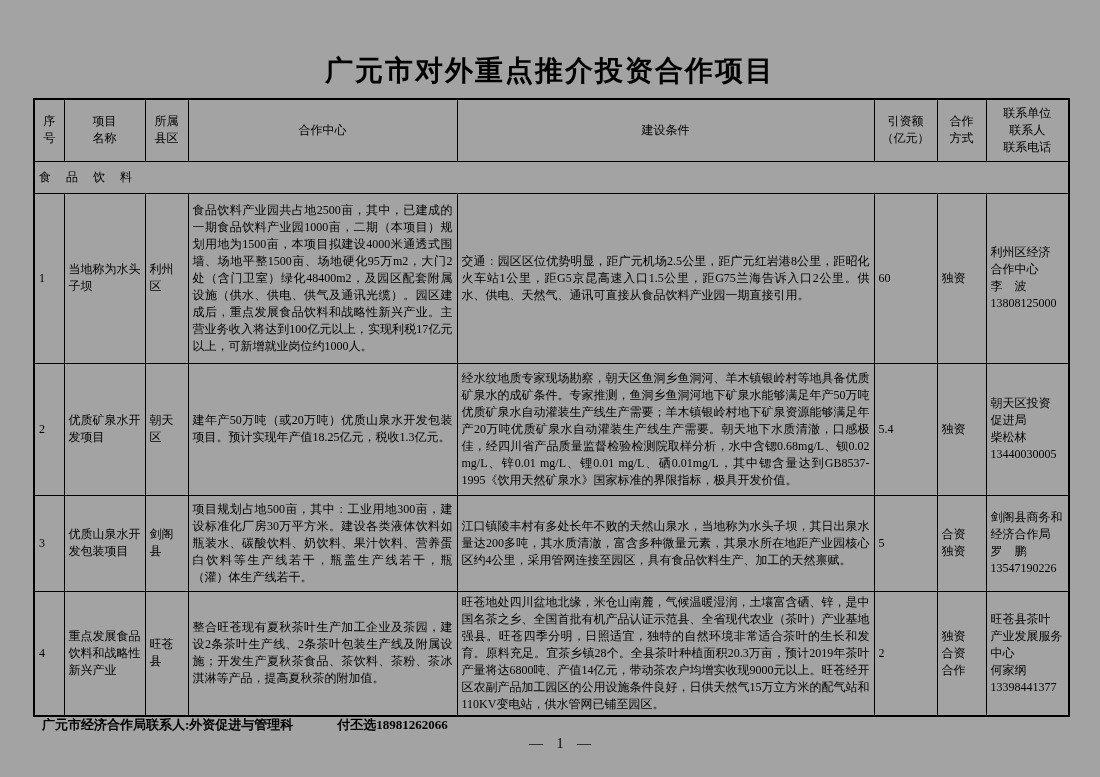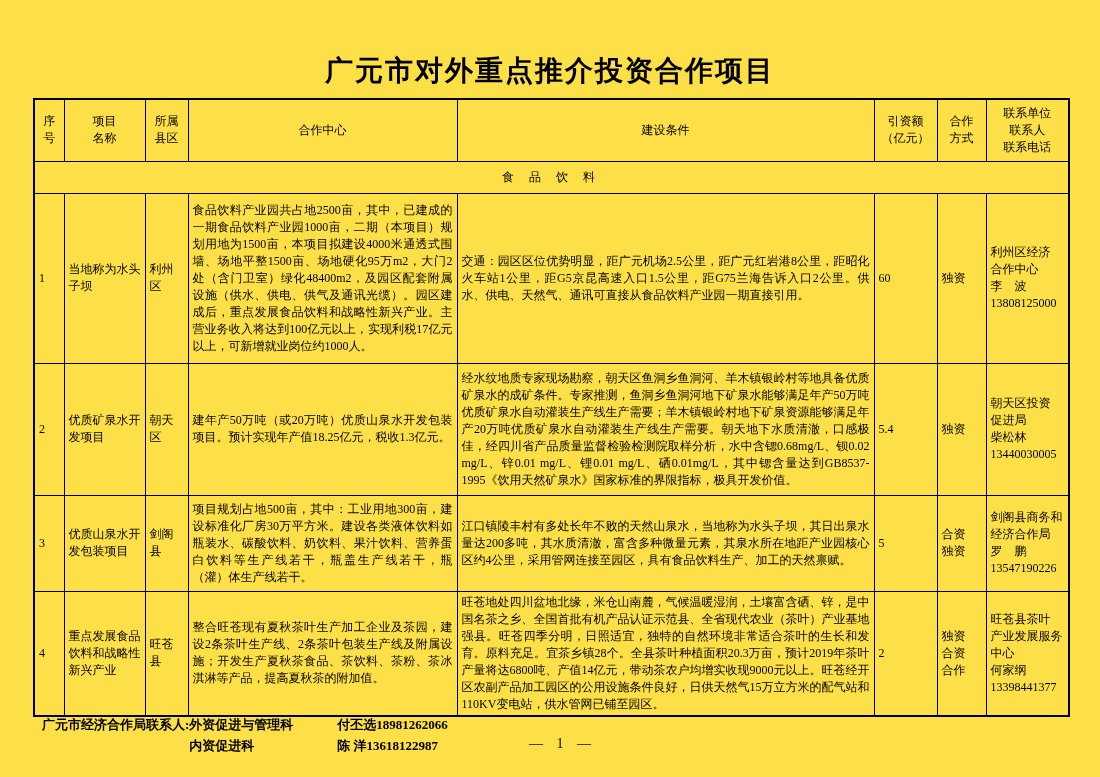--- a/index.html
+++ b/index.html
@@ -1,20 +1,20 @@
 <!DOCTYPE html>
 <html><head>
 <meta charset="utf-8">
 <style>
   html,body { margin:0; padding:0; background:#ffffff; }
   body {
     width:1100px; height:777px; color:#000;
     font-family:"Liberation Serif","DejaVu Serif",serif;
   }
-  .page { position:relative; width:1100px; height:777px; overflow:hidden; background:#fde047; }
+  .page { position:relative; width:1100px; height:777px; overflow:hidden; background:#a3a3a3; }
 
   .doc-title {
     position:absolute; top:52px; left:0; width:100%;
     margin:0; text-align:center;
     font-size:28px; font-weight:bold; letter-spacing:2px;
   }
 
   table.main {
     position:absolute; left:33px; top:98px; width:1035px;
     border-collapse:collapse; table-layout:fixed;
@@ -24,21 +24,21 @@
     border:1px solid #000;
     font-size:12px; line-height:17px;
     padding:2px 4px; vertical-align:middle;
     overflow:hidden;
   }
   table.main th { font-weight:normal; text-align:center; }
   .center { text-align:left; }
   .justify { text-align:justify; padding:2px 5px; }
   .pre { white-space:pre-line; }
   .section-cell {
-    text-align:center; font-size:17px; letter-spacing:6px; padding:2px;
+    text-align:left; font-size:17px; letter-spacing:6px; padding:2px;
   }
 
   .footer {
     position:absolute; left:42px; top:714px;
     font-size:13px; font-weight:bold; line-height:21px;
     display:flex; align-items:flex-start;
   }
   .fdept { display:inline-block; width:148px; }
   .pageno {
     position:absolute; left:495px; top:736px; width:130px;
@@ -142,21 +142,18 @@
     </tr>
   </tbody>
     </table>
 
   <div class="footer">
     <div>广元市经济合作局联系人:</div>
     <div>
       <div>
         <span class="fdept">外资促进与管理科</span><span>付丕选18981262066</span>
       </div>
-      <div>
-        <span class="fdept">内资促进科</span><span>陈 洋13618122987</span>
-      </div>
     </div>
   </div>
 
   <div class="pageno">— 1 —</div>
 
 </div>
 
 </body></html>

